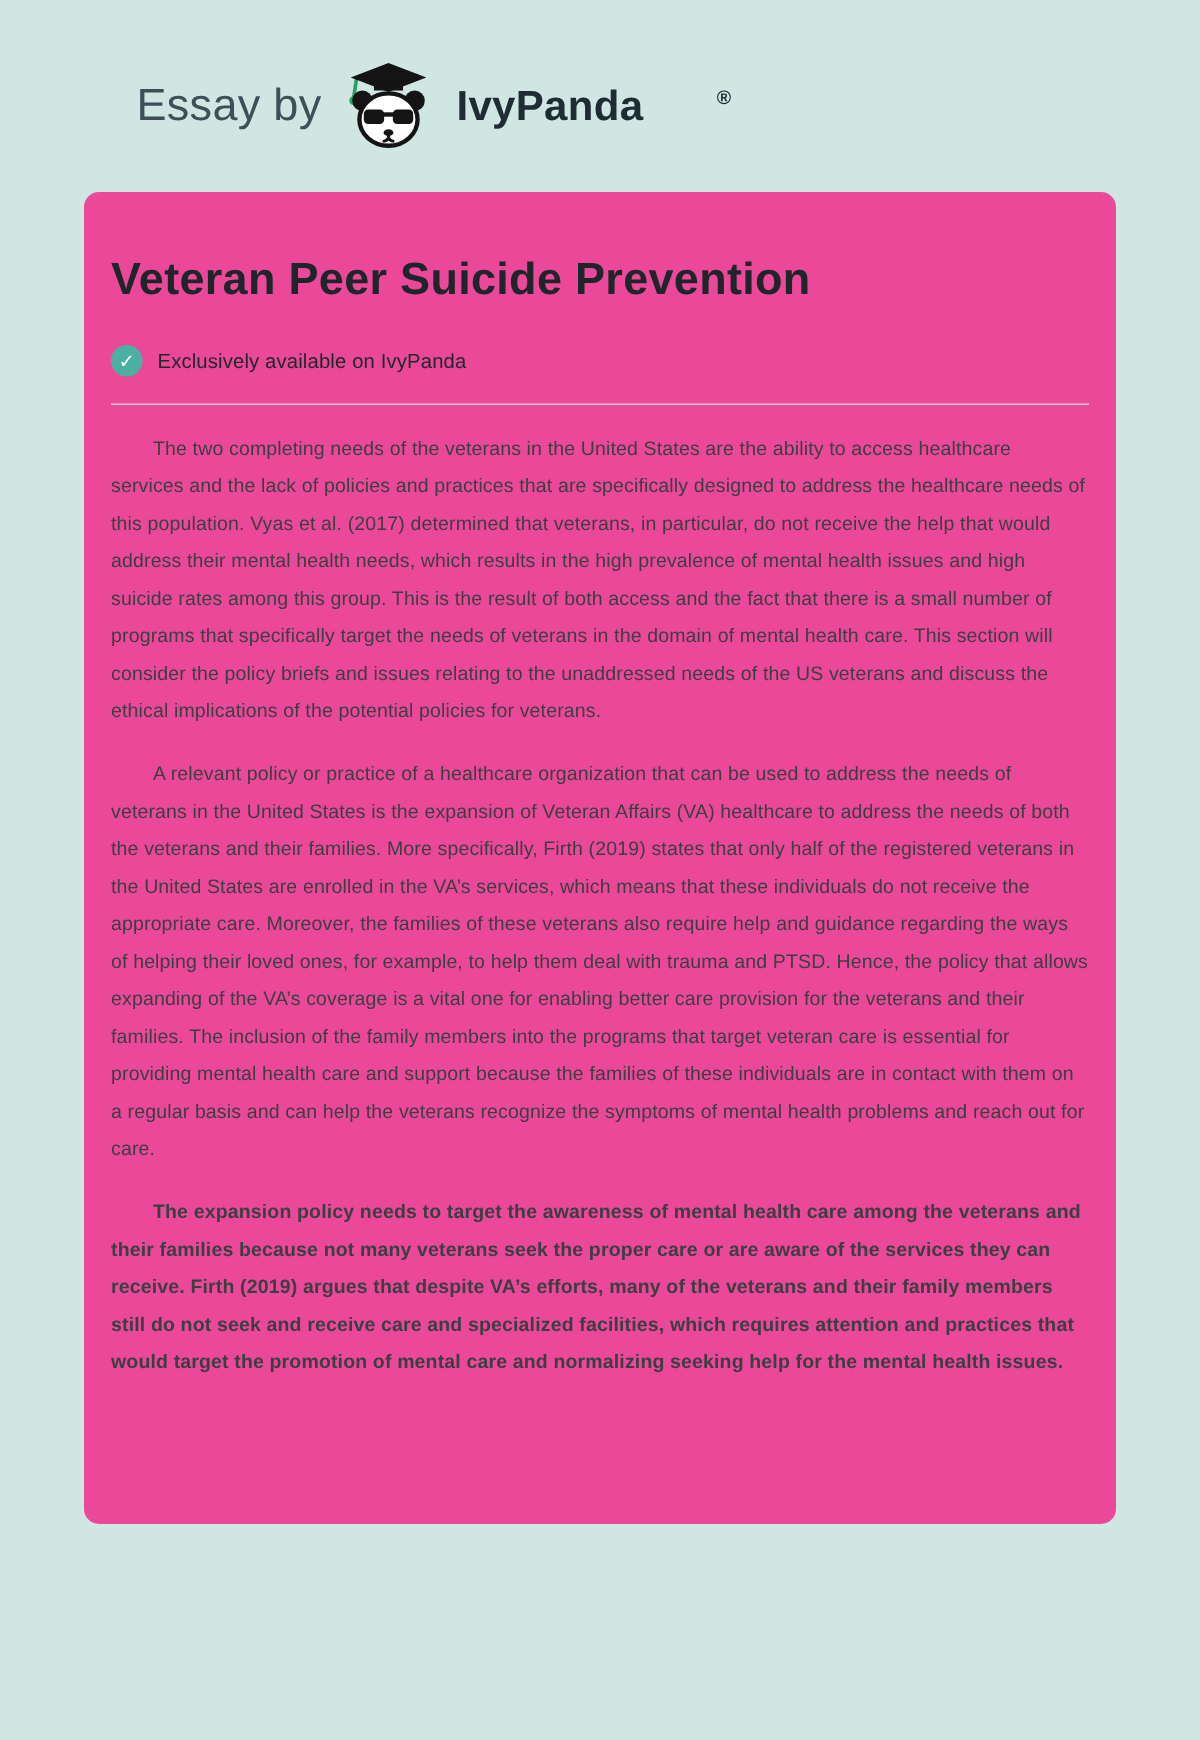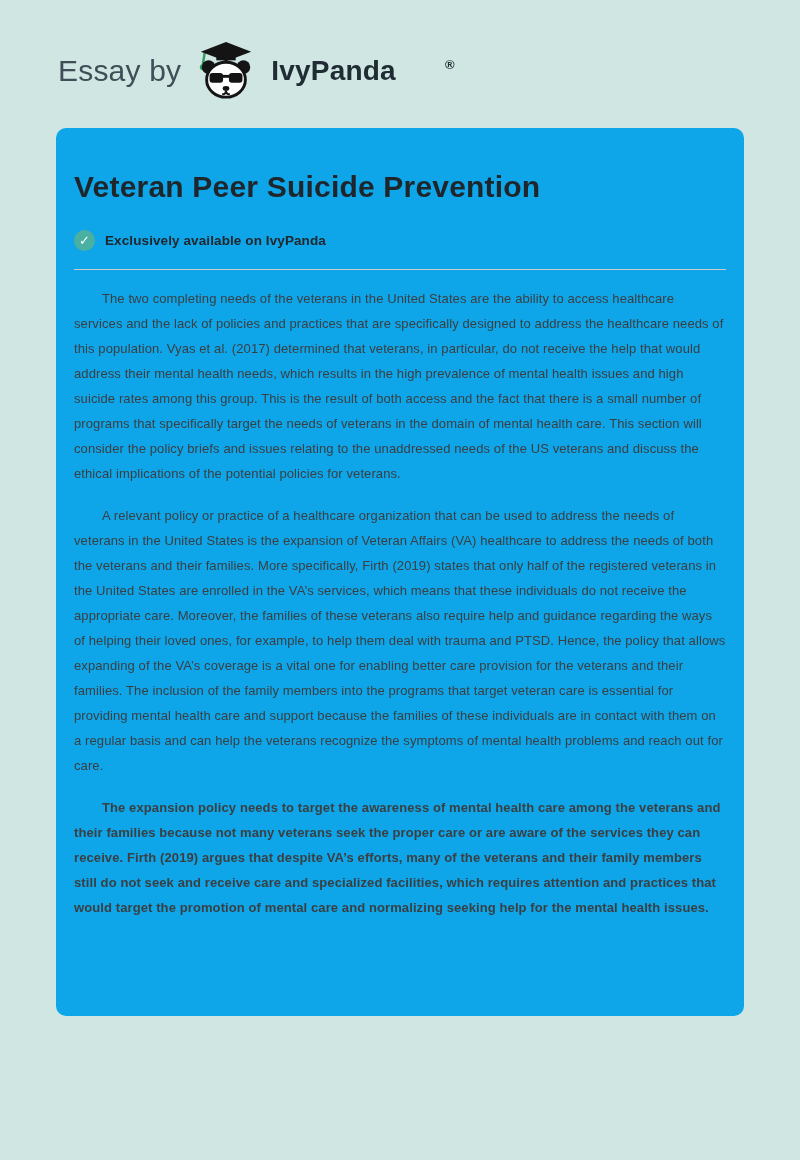--- a/index.html
+++ b/index.html
@@ -17,20 +17,21 @@
     padding: 40px 56px 32px 56px;
   }
 
   
   .header {
     display: flex;
     align-items: center;
     gap: 14px;
     margin-bottom: 26px;
     padding-left: 2px;
+    margin-left: 33px;
   }
   .header .essay-by {
     font-size: 30px;
     color: #3f4e57;
     letter-spacing: 0.2px;
   }
   .logo {
     width: 62px;
     height: 62px;
     display: inline-block;
@@ -46,21 +47,21 @@
   }
   .brand .reg {
     font-size: 13px;
     font-weight: bold;
     margin-top: 2px;
     margin-left: 1px;
   }
 
   
   .card {
-    background: #0ea5e9;
+    background: #ec4899;
     border-radius: 10px;
     padding: 42px 18px 96px 18px;
     width: 688px;
   }
 
   .title {
     font-size: 30px;
     font-weight: bold;
     color: #1f262b;
     letter-spacing: 0.2px;
@@ -81,21 +82,21 @@
     color: #ffffff;
     display: flex;
     align-items: center;
     justify-content: center;
     font-size: 13px;
     font-weight: bold;
     flex: 0 0 auto;
   }
   .availability-label {
     font-size: 13.5px;
-    font-weight: bold;
+    font-weight: normal;
     color: #20282d;
     letter-spacing: 0.1px;
   }
 
   .divider {
     border: none;
     border-top: 1px solid #c9cdcf;
     margin: 0 0 16px 0;
   }
 

